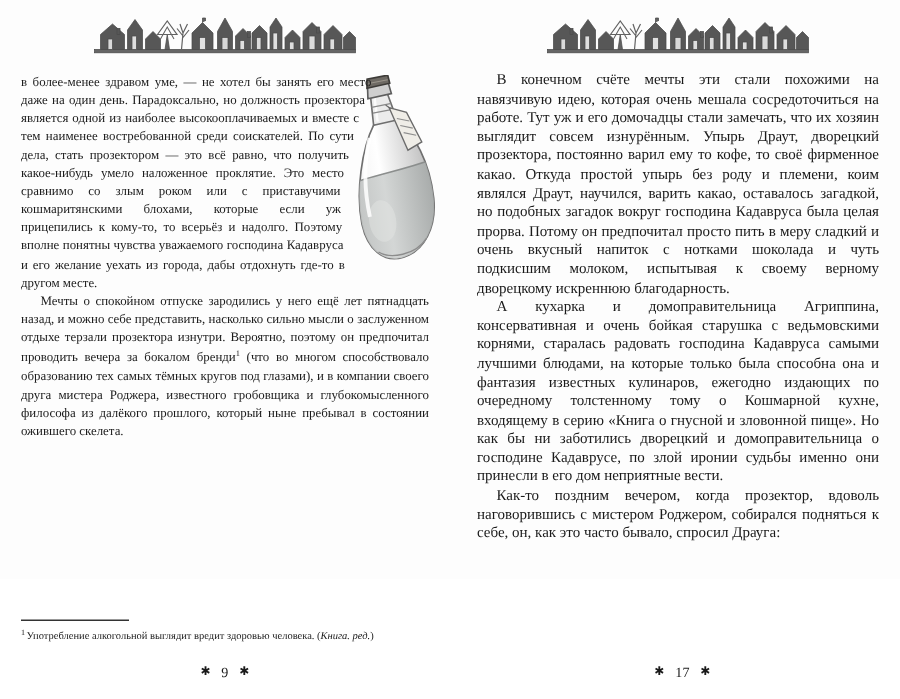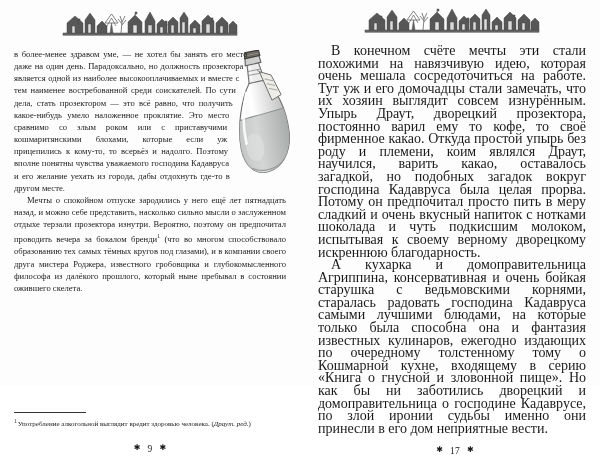--- a/index.html
+++ b/index.html
@@ -53,21 +53,21 @@
     position: relative;
   }
   .textbody p {
     margin: 0;
     text-indent: 13px;
   }
   .textbody p.cont {
     text-indent: 0;
   }
   .page-right .textbody {
-    font-size: 14px;
+    font-size: 10px;
     line-height: 12.6px;
   }
 
   
   .illus {
     float: right;
     width: 62px;
     height: 128px;
     margin: 2px -6px 1px 3px;
     shape-outside: polygon(42% 0%, 100% 0%, 100% 100%, 6% 100%, 0% 62%, 22% 26%);
@@ -230,21 +230,21 @@
         </svg>
       </div>
 
       <p class="cont">в более-менее здравом уме, — не хотел бы занять его место даже на один день. Парадоксально, но должность прозектора является одной из наиболее высокооплачиваемых и вместе с тем наименее востребованной среди соискателей. По сути дела, стать прозектором — это всё равно, что получить какое-нибудь умело наложенное проклятие. Это место сравнимо со злым роком или с приставучими кошмаритянскими блохами, которые если уж прицепились к кому-то, то всерьёз и надолго. Поэтому вполне понятны чувства уважаемого господина Кадавруса и его желание уехать из города, дабы отдохнуть где-то в другом месте.</p>
       <p><span>Мечты о спокойном отпуске зародились у него ещё лет пятнадцать назад, и можно себе представить, насколько сильно мысли о заслуженном отдыхе терзали прозектора изнутри. Вероятно, поэтому он предпочитал проводить вечера за бокалом бренди</span><sup class="fnref">1</sup><span> (что во многом способствовало образованию тех самых тёмных кругов под глазами), и в компании своего друга мистера Роджера, известного гробовщика и глубокомысленного философа из далёкого прошлого, который ныне пребывал в состоянии ожившего скелета.</span></p>
     </div>
 
     <div class="footnote-wrap">
       <div class="footnote-rule"></div>
       <div class="footnote">
-        <sup>1</sup><span>Употребление алкогольной выглядит вредит здоровью человека. (</span><i>Драут. ред.</i><span>)</span>
+        <sup>1</sup><span>Употребление алкогольной выглядит вредит здоровью человека. (</span><i>Книга. ред.</i><span>)</span>
       </div>
     </div>
 
     <div class="folio">
       <span class="star">✱</span>
       <span class="num">9</span>
       <span class="star">✱</span>
     </div>
   </div>
 
@@ -284,20 +284,21 @@
           <rect x="17" y="9" width="2" height="4"></rect>
           <rect x="104" y="11" width="2" height="4"></rect>
           <rect x="150" y="8" width="2" height="4"></rect>
         </g>
       </svg>
     </div>
 
     <div class="textbody">
       <p>В конечном счёте мечты эти стали похожими на навязчивую идею, которая очень мешала сосредоточиться на работе. Тут уж и его домочадцы стали замечать, что их хозяин выглядит совсем изнурённым. Упырь Драут, дворецкий прозектора, постоянно варил ему то кофе, то своё фирменное какао. Откуда простой упырь без роду и племени, коим являлся Драут, научился, варить какао, оставалось загадкой, но подобных загадок вокруг господина Кадавруса была целая прорва. Потому он предпочитал просто пить в меру сладкий и очень вкусный напиток с нотками шоколада и чуть подкисшим молоком, испытывая к своему верному дворецкому искреннюю благодарность.</p>
       <p>А кухарка и домоправительница Агриппина, консервативная и очень бойкая старушка с ведьмовскими корнями, старалась радовать господина Кадавруса самыми лучшими блюдами, на которые только была способна она и фантазия известных кулинаров, ежегодно издающих по очередному толстенному тому о Кошмарной кухне, входящему в серию «Книга о гнусной и зловонной пище». Но как бы ни заботились дворецкий и домоправительница о господине Кадаврусе, по злой иронии судьбы именно они принесли в его дом неприятные вести.</p>
+      <p>Как-то поздним вечером, когда прозектор, вдоволь наговорившись с мистером Роджером, собирался подняться к себе, он, как это часто бывало, спросил Драуга:</p>
     </div>
 
     <div class="folio">
       <span class="star">✱</span>
       <span class="num">17</span>
       <span class="star">✱</span>
     </div>
   </div>
 
 </div>

